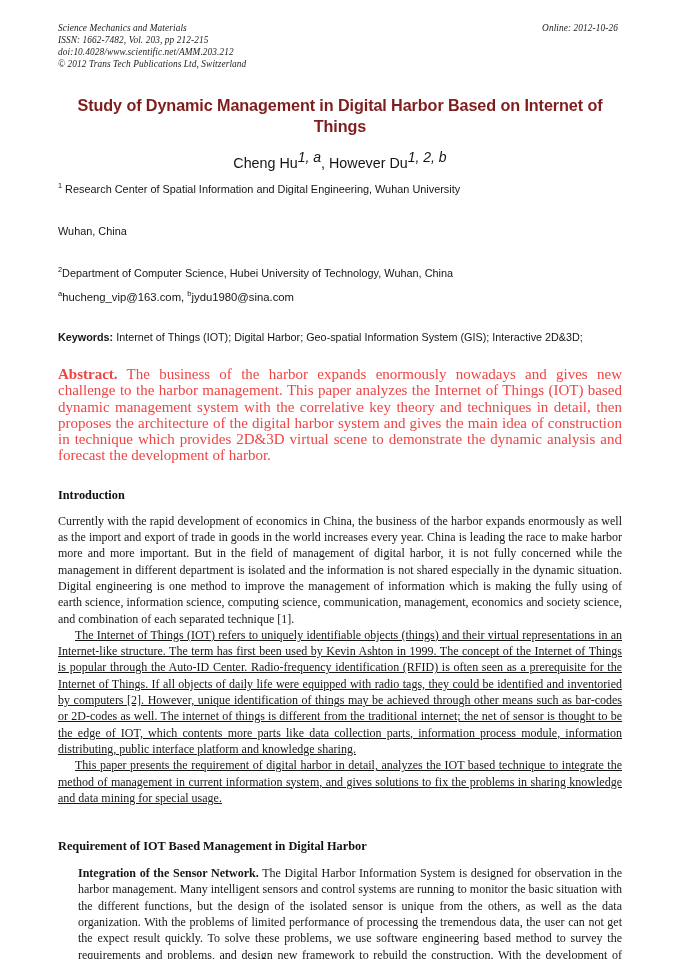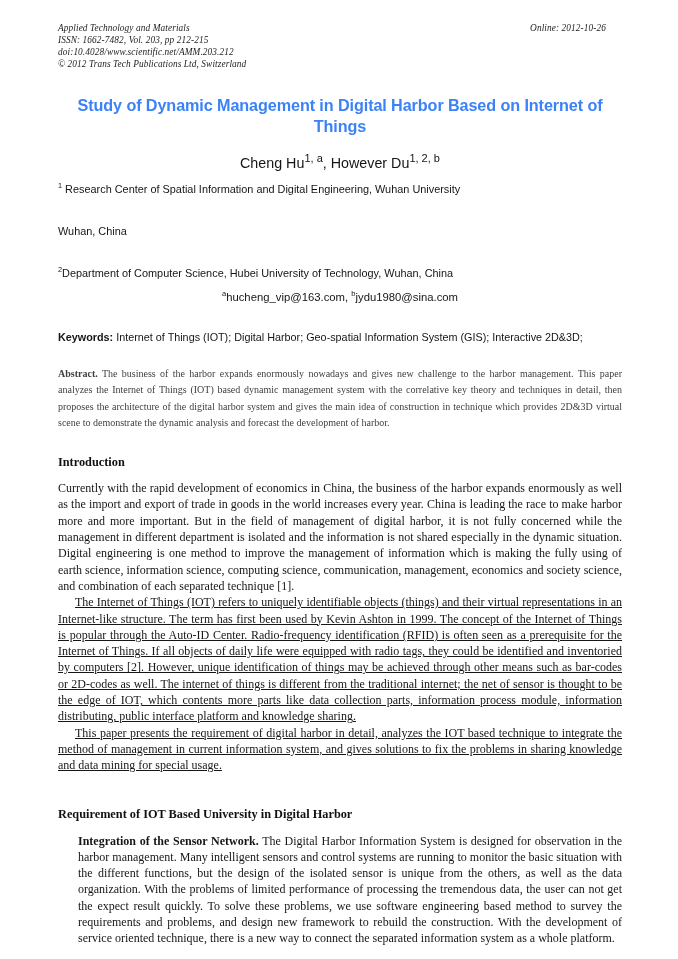--- a/index.html
+++ b/index.html
@@ -29,75 +29,75 @@
     position: relative;
     font-family: "Liberation Serif", serif;
     font-style: italic;
     font-size: 9.3px;
     line-height: 12.1px;
     color: #1c1c1c;
     letter-spacing: 0.1px;
   }
   .journal-header .online {
     position: absolute;
-    right: 16px;
+    right: 4px;
     top: 0;
     font-style: italic;
     font-size: 9.3px;
     white-space: nowrap;
   }
   .journal-header .jline {
     white-space: nowrap;
   }
 
   
   .paper-title {
     font-family: "Liberation Sans", sans-serif;
     font-weight: bold;
     font-size: 16.2px;
     line-height: 21px;
     text-align: center;
     margin: 25px 6px 0 6px;
-    color: #3b82f6;
+    color: #7f1d1d;
     letter-spacing: -0.1px;
   }
 
   
   .authors {
     font-family: "Liberation Sans", sans-serif;
     font-size: 14.3px;
     text-align: center;
     margin-top: 18px;
     color: #151515;
   }
   .authors sup {
-    font-size: 11px;
+    font-size: 14px;
     vertical-align: super;
     line-height: 0;
+    font-style: italic;
   }
 
   .affil {
     font-family: "Liberation Sans", sans-serif;
     font-size: 10.9px;
     text-align: left;
     margin-top: 11px;
     color: #151515;
     line-height: 14px;
   }
   .affil sup {
     font-size: 7.3px;
     vertical-align: super;
     line-height: 0;
   }
   .affil.tight { margin-top: 28px; }
 
   .emails {
     font-family: "Liberation Sans", sans-serif;
     font-size: 11.3px;
-    text-align: center;
     margin-top: 11px;
     color: #151515;
   }
   .emails sup {
     font-size: 7.5px;
     vertical-align: super;
     line-height: 0;
   }
 
   
@@ -107,24 +107,24 @@
     font-size: 10.8px;
     line-height: 14.6px;
     text-align: justify;
     color: #151515;
   }
   .keywords b { font-weight: bold; }
 
   .abstract {
     margin-top: 21px;
     font-family: "Liberation Serif", serif;
-    font-size: 10px;
+    font-size: 15px;
     line-height: 16.3px;
     text-align: justify;
-    color: #404040;
+    color: #ef4444;
   }
   .abstract b { font-weight: bold; }
 
   .section-heading {
     margin-top: 23px;
     font-family: "Liberation Serif", serif;
     font-weight: bold;
     font-size: 12.3px;
     line-height: 16px;
     color: #111111;
@@ -146,21 +146,21 @@
 
   .sec-gap { height: 9px; }
 </style>
 </head>
 <body>
 
 <div class="page">
 
   <div class="journal-header">
     <div class="online">Online: 2012-10-26</div>
-    <div class="jline">Applied Technology and Materials</div>
+    <div class="jline">Science Mechanics and Materials</div>
     <div class="jline">ISSN: 1662-7482, Vol. 203, pp 212-215</div>
     <div class="jline">doi:10.4028/www.scientific.net/AMM.203.212</div>
     <div class="jline">© 2012 Trans Tech Publications Ltd, Switzerland</div>
   </div>
 
   <h1 class="paper-title">Study of Dynamic Management in Digital Harbor Based on Internet of Things</h1>
 
   <div class="authors">
     <span>Cheng Hu</span><sup>1, a</sup><span>, </span><span>However Du</span><sup>1, 2, b</sup>
   </div>
@@ -186,18 +186,18 @@
   <div class="abstract">
     <b>Abstract.</b><span> The business of the harbor expands enormously nowadays and gives new challenge to the harbor management. This paper analyzes the Internet of Things (IOT) based dynamic management system with the correlative key theory and techniques in detail, then proposes the architecture of the digital harbor system and gives the main idea of construction in technique which provides 2D&amp;3D virtual scene to demonstrate the dynamic analysis and forecast the development of harbor.</span>
   </div>
 
   <div class="section-heading">Introduction</div>
   <p class="body">Currently with the rapid development of economics in China, the business of the harbor expands enormously as well as the import and export of trade in goods in the world increases every year. China is leading the race to make harbor more and more important. But in the field of management of digital harbor, it is not fully concerned while the management in different department is isolated and the information is not shared especially in the dynamic situation. Digital engineering is one method to improve the management of information which is making the fully using of earth science, information science, computing science, communication, management, economics and society science, and combination of each separated technique [1].</p>
   <p class="body indent">The Internet of Things (IOT) refers to uniquely identifiable objects (things) and their virtual representations in an Internet-like structure. The term has first been used by Kevin Ashton in 1999. The concept of the Internet of Things is popular through the Auto-ID Center. Radio-frequency identification (RFID) is often seen as a prerequisite for the Internet of Things. If all objects of daily life were equipped with radio tags, they could be identified and inventoried by computers [2]. However, unique identification of things may be achieved through other means such as bar-codes or 2D-codes as well. The internet of things is different from the traditional internet; the net of sensor is thought to be the edge of IOT, which contents more parts like data collection parts, information process module, information distributing, public interface platform and knowledge sharing.</p>
   <p class="body indent">This paper presents the requirement of digital harbor in detail, analyzes the IOT based technique to integrate the method of management in current information system, and gives solutions to fix the problems in sharing knowledge and data mining for special usage.</p>
 
   <div class="sec-gap"></div>
-  <div class="section-heading">Requirement of IOT Based University in Digital Harbor</div>
+  <div class="section-heading">Requirement of IOT Based Management in Digital Harbor</div>
   <p class="body subhead-para">
     <b>Integration of the Sensor Network.</b><span> The Digital Harbor Information System is designed for observation in the harbor management. Many intelligent sensors and control systems are running to monitor the basic situation with the different functions, but the design of the isolated sensor is unique from the others, as well as the data organization. With the problems of limited performance of processing the tremendous data, the user can not get the expect result quickly. To solve these problems, we use software engineering based method to survey the requirements and problems, and design new framework to rebuild the construction. With the development of service oriented technique, there is a new way to connect the separated information system as a whole platform.</span>
   </p>
 
 </div>
 
 </body></html>

